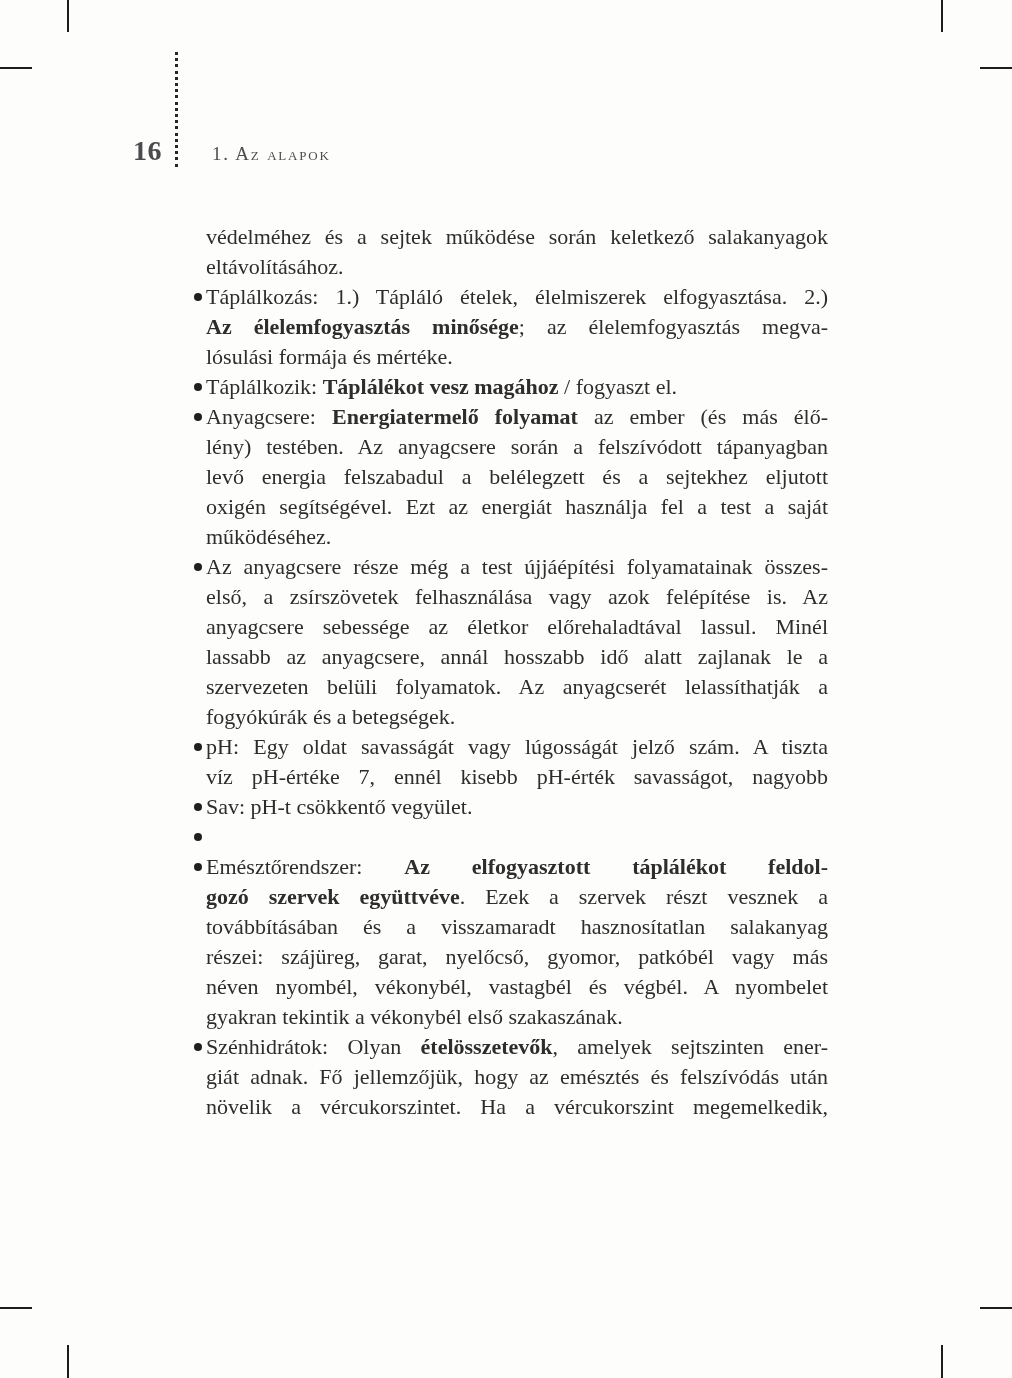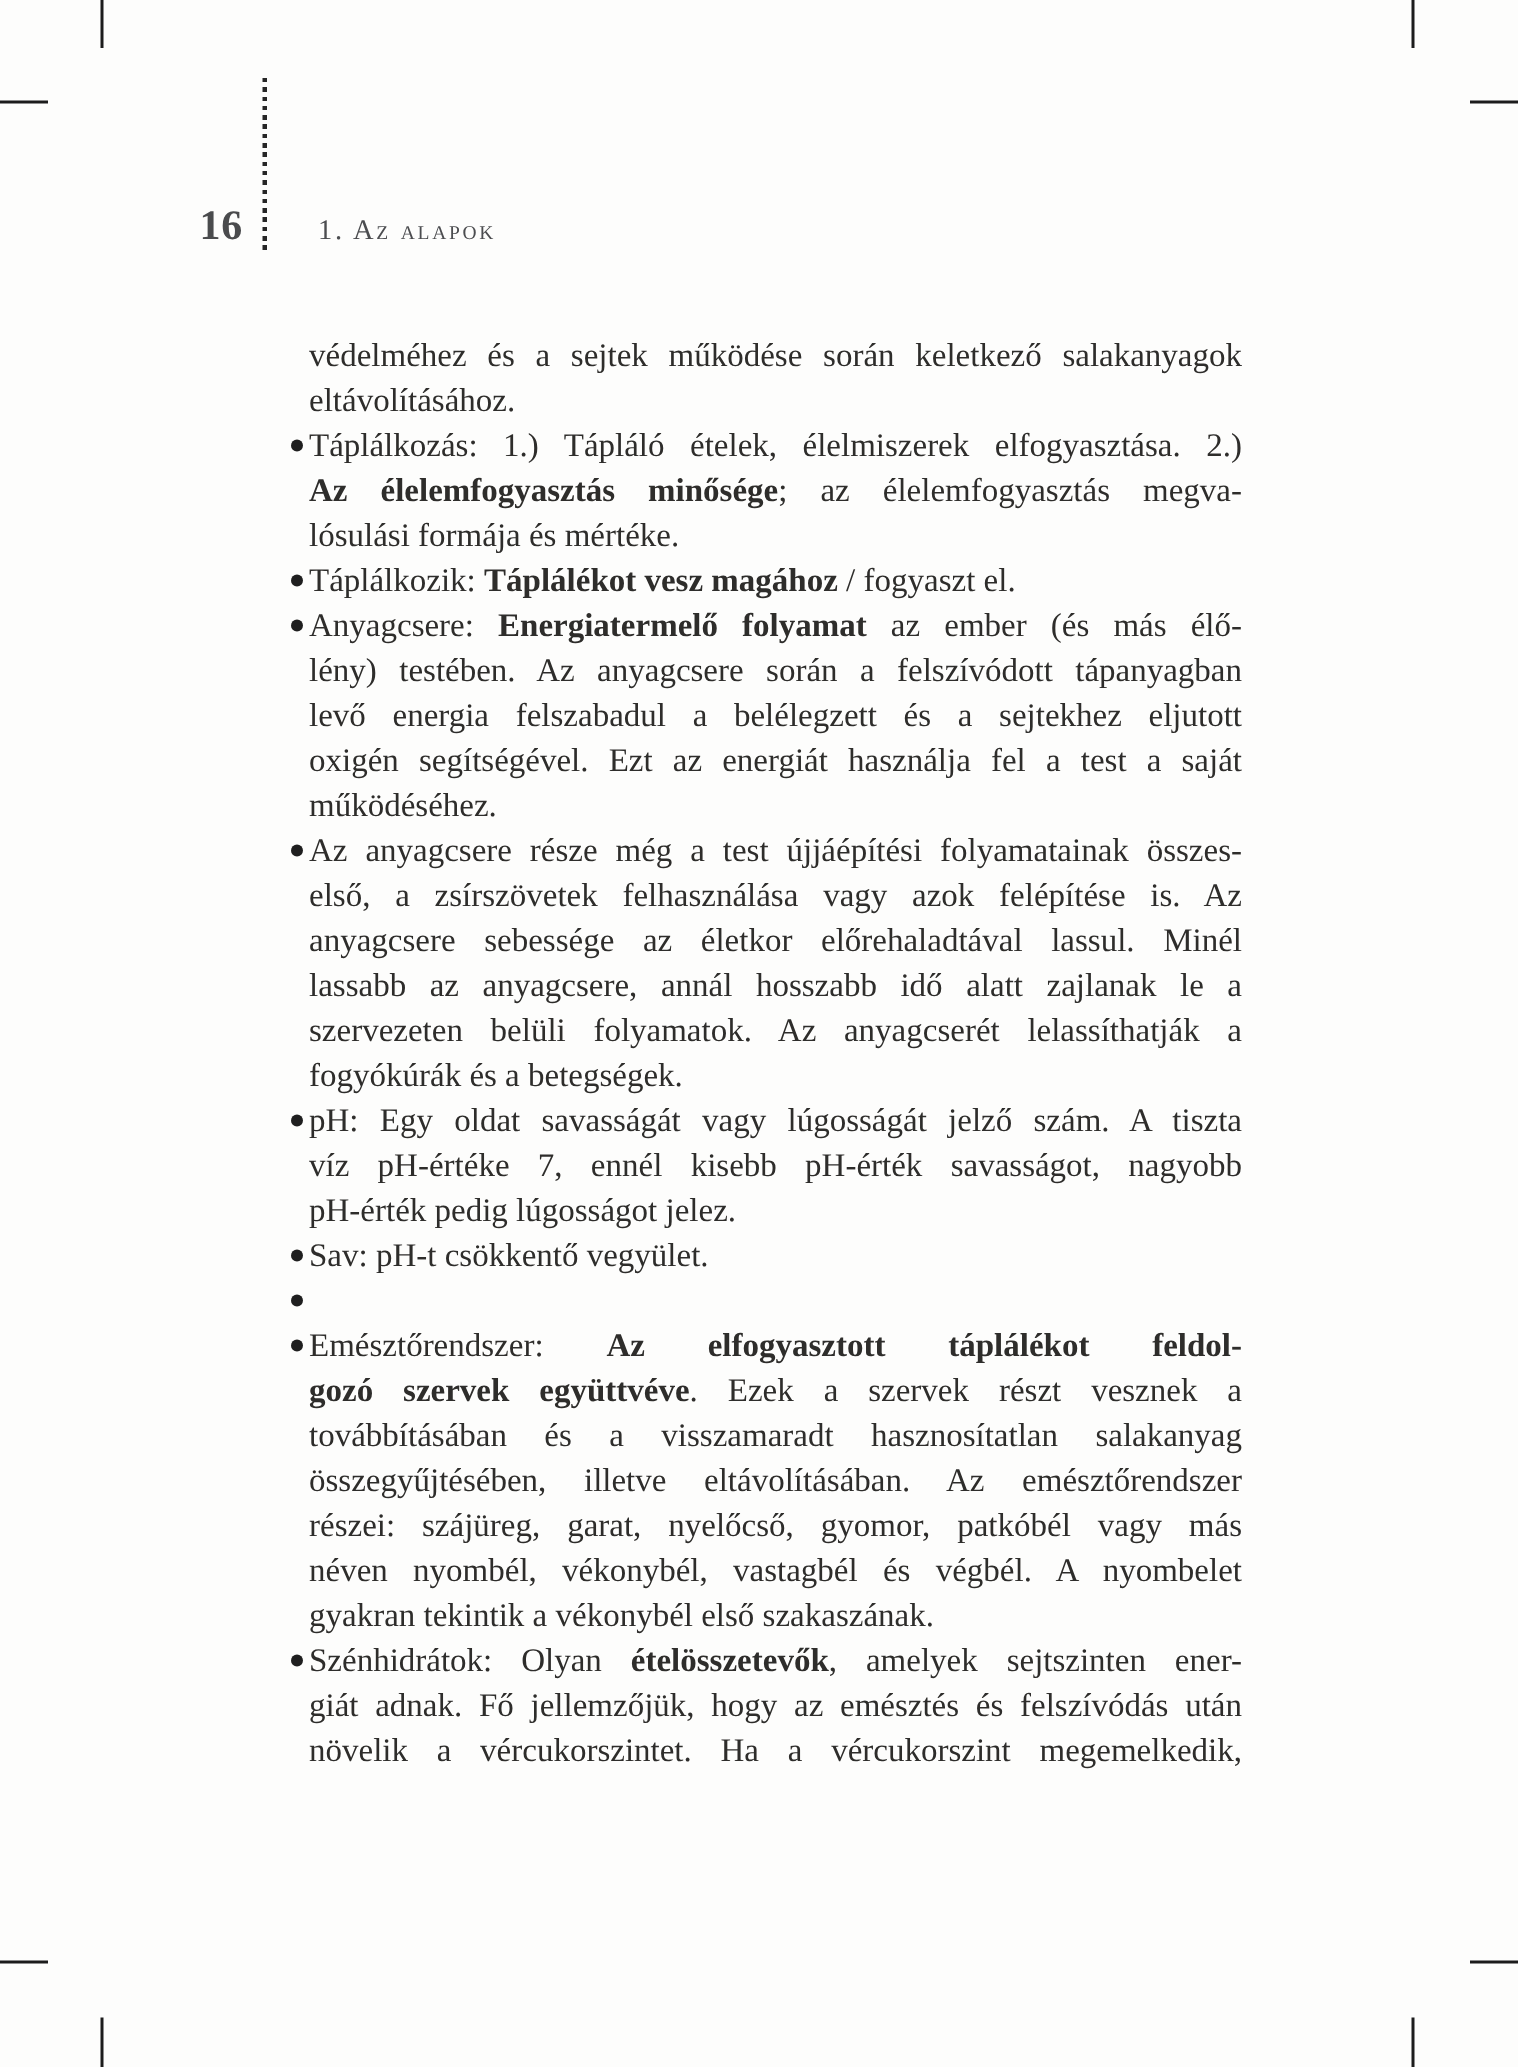--- a/index.html
+++ b/index.html
@@ -96,27 +96,25 @@
       <div class="line jfull"><span>oxigén segítségével. Ezt az energiát használja fel a test a saját</span></div>
       <div class="line wrap"><span>működéséhez.</span></div>
       <div class="line jfull"><span class="bullet"></span><span>Az anyagcsere része még a test újjáépítési folyamatainak összes-</span></div>
       <div class="line jfull"><span>első, a zsírszövetek felhasználása vagy azok felépítése is. Az</span></div>
       <div class="line jfull"><span>anyagcsere sebessége az életkor előrehaladtával lassul. Minél</span></div>
       <div class="line jfull"><span>lassabb az anyagcsere, annál hosszabb idő alatt zajlanak le a</span></div>
       <div class="line jfull"><span>szervezeten belüli folyamatok. Az anyagcserét lelassíthatják a</span></div>
       <div class="line wrap"><span>fogyókúrák és a betegségek.</span></div>
       <div class="line jfull"><span class="bullet"></span><span>pH: Egy oldat savasságát vagy lúgosságát jelző szám. A tiszta</span></div>
       <div class="line jfull"><span>víz pH-értéke 7, ennél kisebb pH-érték savasságot, nagyobb</span></div>
-      <div class="line wrap"><span>pH-érték pedig lúgosságot jelez.</span></div>
       <div class="line wrap"><span class="bullet"></span><span>Sav: pH-t csökkentő vegyület.</span></div>
       <div class="line wrap"><span class="bullet"></span></div>
       <div class="line jfull"><span class="bullet"></span><span>Emésztőrendszer: </span><span class="b">Az elfogyasztott táplálékot feldol-</span></div>
       <div class="line jfull"><span class="b">gozó szervek együttvéve</span><span>. Ezek a szervek részt vesznek a</span></div>
       <div class="line jfull"><span>továbbításában és a visszamaradt hasznosítatlan salakanyag</span></div>
-      <div class="line jfull"><span>összegyűjtésében, illetve eltávolításában. Az emésztőrendszer</span></div>
       <div class="line jfull"><span>részei: szájüreg, garat, nyelőcső, gyomor, patkóbél vagy más</span></div>
       <div class="line jfull"><span>néven nyombél, vékonybél, vastagbél és végbél. A nyombelet</span></div>
       <div class="line wrap"><span>gyakran tekintik a vékonybél első szakaszának.</span></div>
       <div class="line jfull"><span class="bullet"></span><span>Szénhidrátok: Olyan </span><span class="b">ételösszetevők</span><span>, amelyek sejtszinten ener-</span></div>
       <div class="line jfull"><span>giát adnak. Fő jellemzőjük, hogy az emésztés és felszívódás után</span></div>
       <div class="line jfull"><span>növelik a vércukorszintet. Ha a vércukorszint megemelkedik,</span></div>
     </div>
 
 </div>
 

